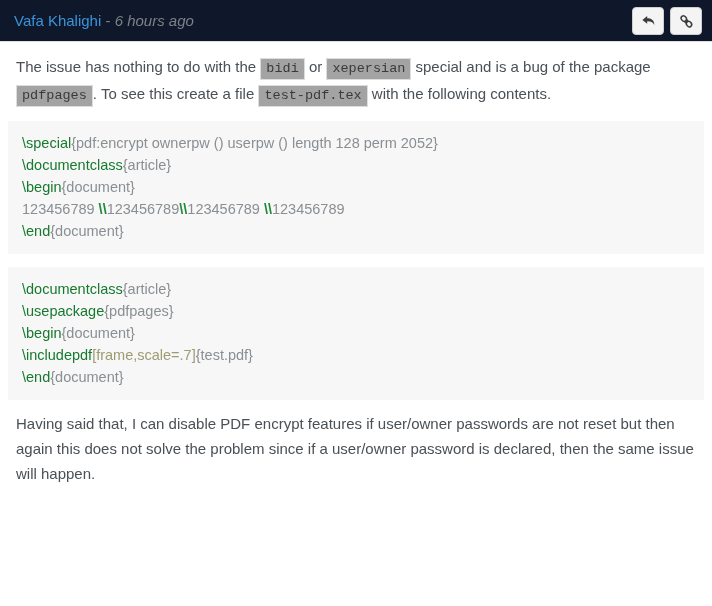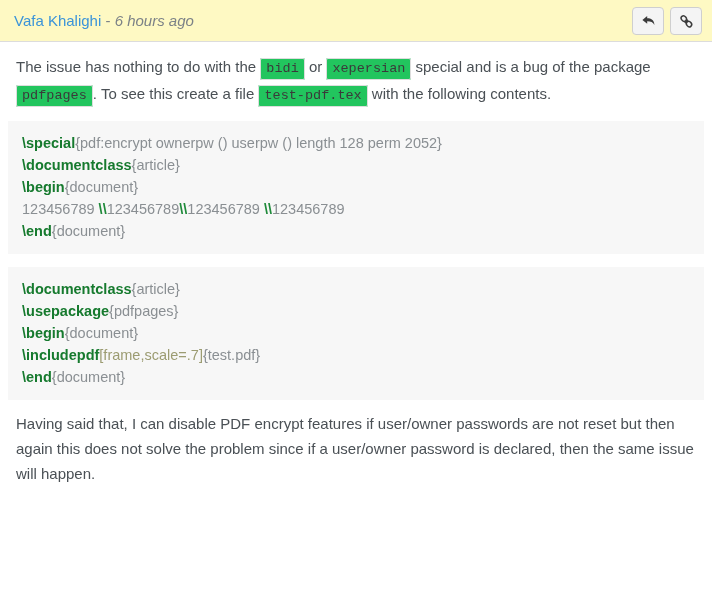--- a/index.html
+++ b/index.html
@@ -13,21 +13,21 @@
     background: #ffffff;
     font-family: "Liberation Sans", sans-serif;
     color: #4a5055;
     overflow: hidden;
   }
 
   
   .post-header {
     position: relative;
     height: 42px;
-    background: #fef9c3;
+    background: #0f172a;
     border-bottom: 1px solid #dcdcdc;
   }
   .byline {
     position: absolute;
     left: 14px;
     top: 12px;
     font-size: 15px;
     line-height: 18px;
     white-space: nowrap;
   }
@@ -75,21 +75,21 @@
     line-height: 25px;
     color: #4a5055;
     margin: 11px 0 0 8px;
     max-width: 686px;
   }
   .para.first { margin-top: 12px; }
 
   code.inline {
     font-family: "Liberation Mono", "DejaVu Sans Mono", monospace;
     font-size: 13.5px;
-    background: #22c55e;
+    background: #a3a3a3;
     border: 1px solid #dddddd;
     border-radius: 2px;
     padding: 2px 5px 3px 5px;
     color: #3a3a3a;
     white-space: nowrap;
   }
 
   
   pre.codeblock {
     background: #f7f7f7;
@@ -99,21 +99,21 @@
     font-size: 14.5px;
     line-height: 22px;
     color: #8a8f93;
     white-space: pre;
     overflow: hidden;
     border: 0;
     border-radius: 0;
   }
   pre.codeblock .cmd {
     color: #167a2e;
-    font-weight: bold;
+    font-weight: normal;
     text-align: center;
   }
   pre.codeblock .arg {
     color: #8a8f93;
   }
   pre.codeblock .opt {
     color: #9c9c72;
   }
   pre.codeblock .brk {
     color: #1f8a3a;

